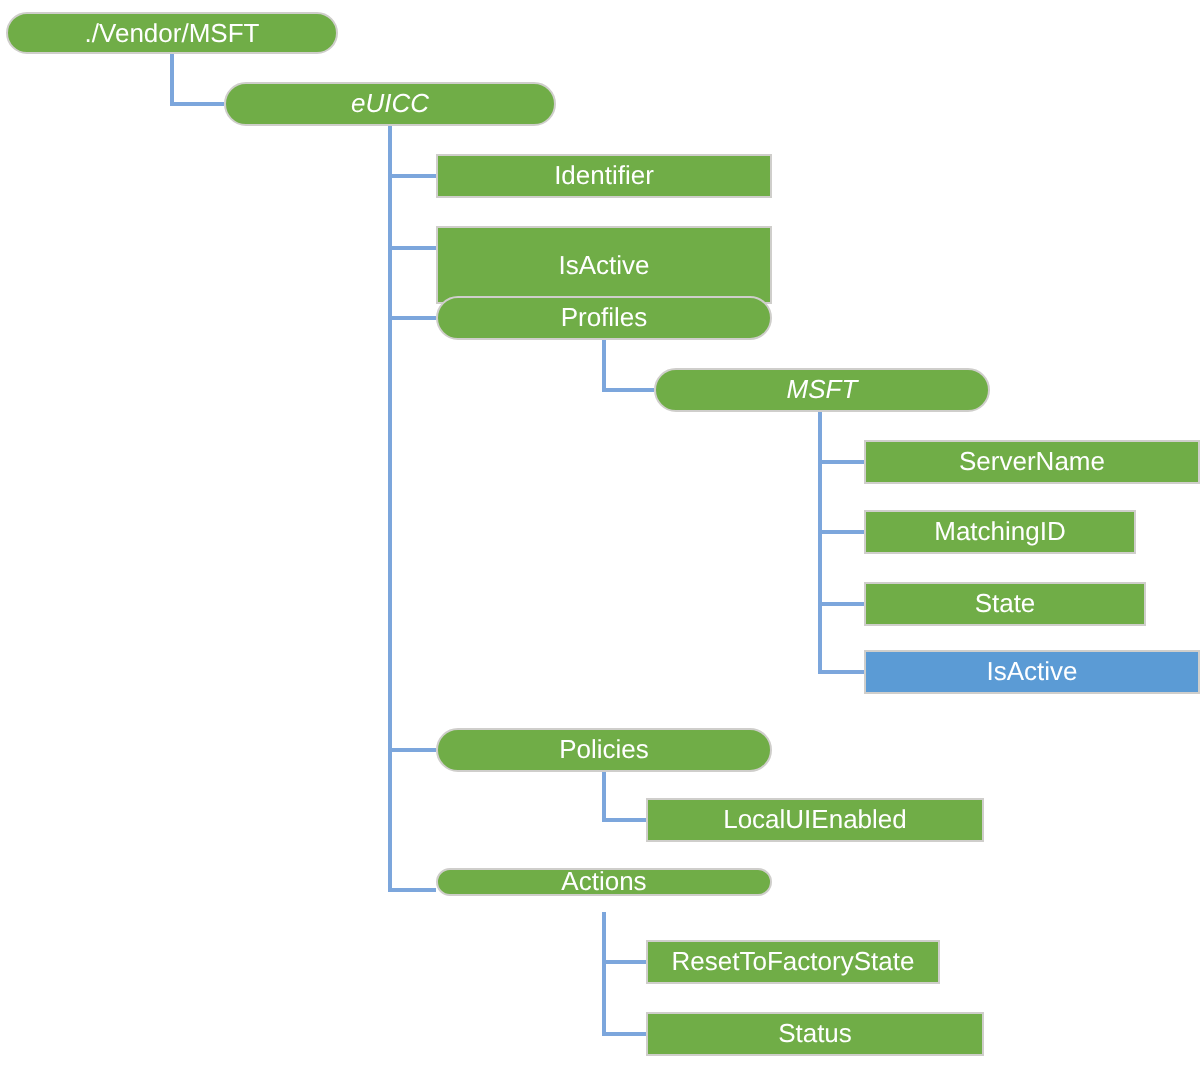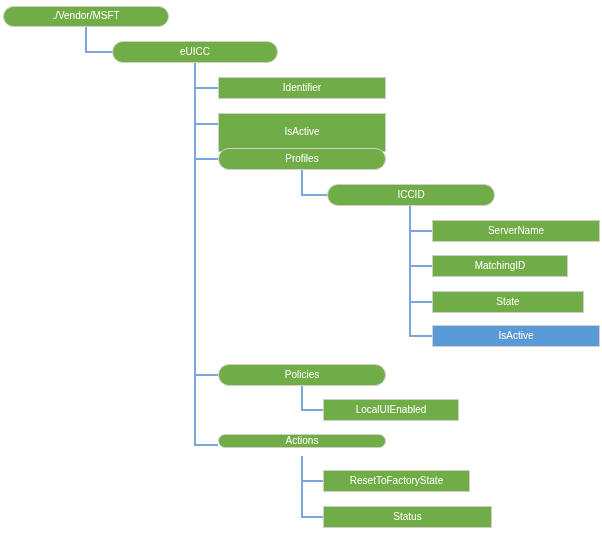--- a/index.html
+++ b/index.html
@@ -15,31 +15,31 @@
     background: var(--background, #ffffff);
     overflow: hidden;
   }
   .node {
     position: absolute;
     box-sizing: border-box;
     display: flex;
     align-items: center;
     justify-content: center;
     color: var(--text, #ffffff);
-    font-size: 10px;
+    font-size: 13px;
     line-height: 1;
     border: 1px solid var(--node-border, #cfcecb);
     white-space: nowrap;
     padding-bottom: 1px;
   }
   .green { background: var(--node-green, #70AD47); }
   .blue  { background: var(--node-blue, #5B9BD5); }
   .pill  { border-radius: 12px; }
   .rect  { border-radius: 0; }
-  .italic { }
+  .italic { font-style: italic; }
   .line {
     position: absolute;
     background: var(--connector-blue, #7CA6DC);
   }
 </style>
 </head>
 <body>
 
 <div class="canvas">
 
@@ -67,24 +67,24 @@
 
   <div class="line" style="left:301px; top:456px; width:2px; height:62px;"></div>
   <div class="line" style="left:301px; top:480px; width:22px; height:2px;"></div>
   <div class="line" style="left:301px; top:516px; width:22px; height:2px;"></div>
 
   <div class="node pill green" style="left:3px; top:6px; width:166px; height:21px;">./Vendor/MSFT</div>
   <div class="node pill green italic" style="left:112px; top:41px; width:166px; height:22px;">eUICC</div>
   <div class="node rect green" style="left:218px; top:77px; width:168px; height:22px;">Identifier</div>
   <div class="node rect green" style="left:218px; top:113px; width:168px; height:39px;">IsActive</div>
   <div class="node pill green" style="left:218px; top:148px; width:168px; height:22px;">Profiles</div>
-  <div class="node pill green italic" style="left:327px; top:184px; width:168px; height:22px;">ICCID</div>
+  <div class="node pill green italic" style="left:327px; top:184px; width:168px; height:22px;">MSFT</div>
   <div class="node rect green" style="left:432px; top:220px; width:168px; height:22px;">ServerName</div>
   <div class="node rect green" style="left:432px; top:255px; width:136px; height:22px;">MatchingID</div>
-  <div class="node rect green" style="left:432px; top:291px; width:152px; height:22px;">State</div>
+  <div class="node rect green" style="left:432px; top:291px; width:141px; height:22px;">State</div>
   <div class="node rect blue" style="left:432px; top:325px; width:168px; height:22px;">IsActive</div>
   <div class="node pill green" style="left:218px; top:364px; width:168px; height:22px;">Policies</div>
-  <div class="node rect green" style="left:323px; top:399px; width:136px; height:22px;">LocalUIEnabled</div>
+  <div class="node rect green" style="left:323px; top:399px; width:169px; height:22px;">LocalUIEnabled</div>
   <div class="node pill green" style="left:218px; top:434px; width:168px; height:14px;">Actions</div>
   <div class="node rect green" style="left:323px; top:470px; width:147px; height:22px;">ResetToFactoryState</div>
   <div class="node rect green" style="left:323px; top:506px; width:169px; height:22px;">Status</div>
 
 </div>
 
 </body></html>

